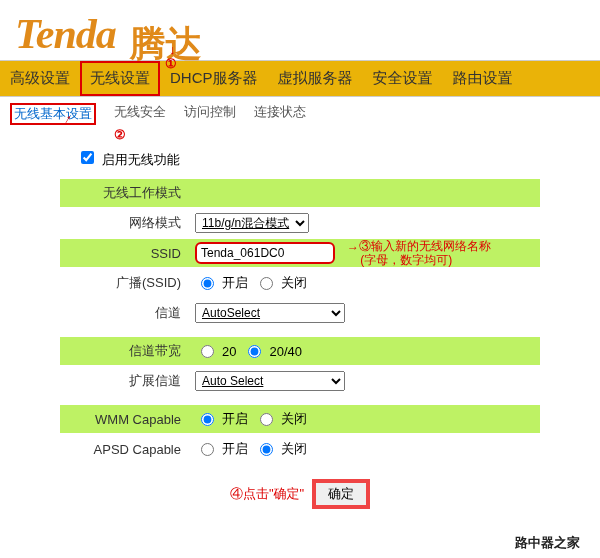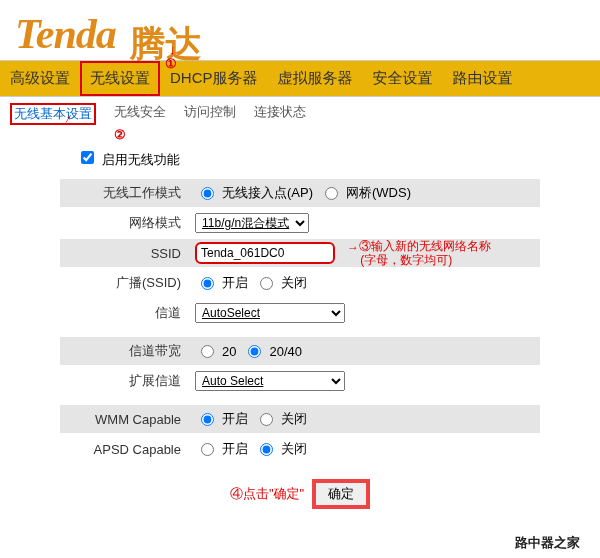--- a/index.html
+++ b/index.html
@@ -15,21 +15,21 @@
   .sub-tabs { display: flex; padding: 6px 10px; gap: 18px; position: relative; }
   .sub-tab { color: #555; cursor: pointer; }
   .sub-tab.active { color: #0066cc; border: 2px solid #d00; padding: 0 2px; }
   .anno2 { position: absolute; left: 114px; top: 30px; color: #d00; font-weight: bold; }
   .anno2::before { content: "↓"; position: absolute; top: -14px; left: -50px; transform: rotate(210deg); }
   .content { padding: 20px 60px 10px 60px; }
   .enable-row { margin-bottom: 10px; padding-left: 21px; }
   .enable-row input { margin-right: 4px; }
   .group { margin-bottom: 10px; }
   .row { display: flex; align-items: center; min-height: 28px; margin-bottom: 2px; }
-  .row.shaded { background: #e5e5e5; }
+  .row.shaded { background: #bef264; }
   .label { width: 135px; text-align: right; padding-right: 14px; color: #333; }
   .ctrl { display: flex; align-items: center; gap: 6px; }
   .ctrl select { font-size: 12px; padding: 1px 2px; text-decoration: underline; }
   .ctrl input[type=text] { font-size: 12px; padding: 2px 4px; width: 140px; border-radius: 6px; }
   .ssid-input { border: 2px solid #d00 !important; }
   .anno3 { color: #d00; font-size: 12px; margin-left: 6px; line-height: 14px; }
   .anno3 .arrow { font-weight: bold; }
   .bottom-row { display: flex; justify-content: center; align-items: center; gap: 8px; margin-top: 16px; position: relative; }
   .anno4 { color: #d00; font-size: 13px; }
   .ok-btn { border: 4px solid #ef4444; background: #efefef; padding: 2px 12px; font-size: 13px; cursor: pointer; }
@@ -65,26 +65,20 @@
 <div class="content">
 
   <div class="enable-row">
     <input type="checkbox" checked="" style="">
     <span>启用无线功能</span>
   </div>
 
   <div class="group">
     <div class="row shaded">
       <div class="label">无线工作模式</div>
-      <div class="ctrl">
-        <input type="radio" name="wm" checked="" style="">
-          <span>无线接入点(AP)</span>
-        <input type="radio" name="wm" style="">
-          <span>网桥(WDS)</span>
-      </div>
     </div>
     <div class="row">
       <div class="label">网络模式</div>
       <div class="ctrl">
         <select><option>11b/g/n混合模式</option></select>
       </div>
     </div>
     <div class="row shaded">
       <div class="label">SSID</div>
       <div class="ctrl">

